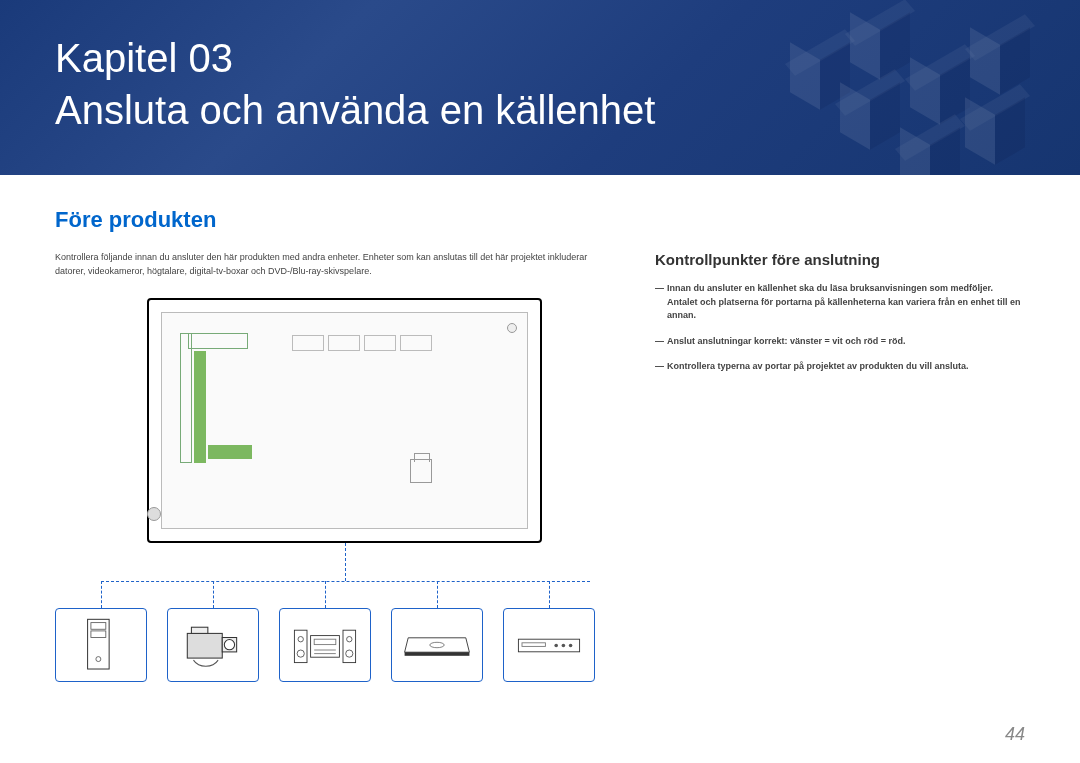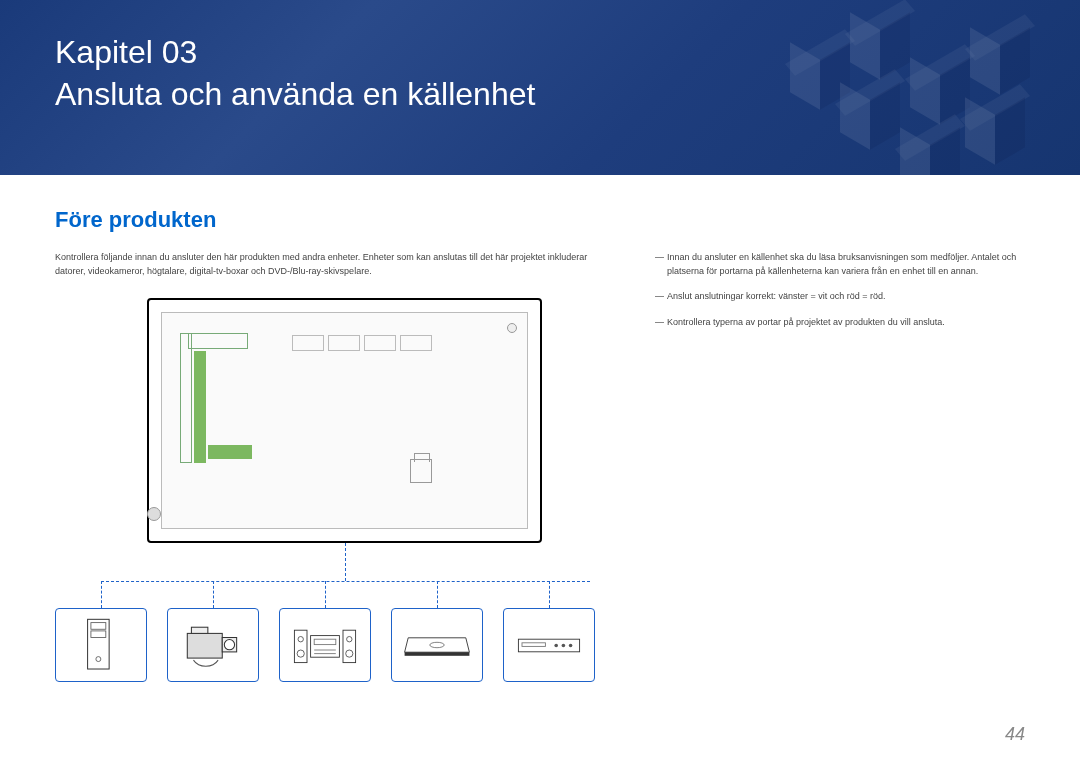--- a/index.html
+++ b/index.html
@@ -53,21 +53,21 @@
   .cube::after {
     
     width: 30px; height: 50px;
     background: rgba(0,0,40,0.25);
     top: 16px; right: 0;
     transform: skewY(-30deg);
   }
   .banner h1 {
     color: #fff;
     font-weight: 300;
-    font-size: 32px;
+    font-size: 40px;
     line-height: 1.3;
     position: relative;
     z-index: 2;
   }
   .content {
     padding: 32px 55px 0 55px;
   }
   .section-title {
     color: #0066cc;
     font-size: 22px;
@@ -93,20 +93,21 @@
   .subheading {
     font-size: 15px;
     font-weight: 700;
     color: #333;
     margin-bottom: 14px;
   }
   .check-list {
     list-style: none;
     font-size: 9px;
     color: #444;
+    font-weight: bold;
   }
   .check-list li {
     position: relative;
     padding-left: 12px;
     margin-bottom: 12px;
     line-height: 1.5;
   }
   .check-list li::before {
     content: "―";
     position: absolute;
@@ -300,20 +301,21 @@
               <circle cx="48" cy="15" r="2" fill="#555"></circle>
               <circle cx="56" cy="15" r="2" fill="#555"></circle>
               <circle cx="64" cy="15" r="2" fill="#555"></circle>
             </svg>
           </div>
         </div>
       </div>
     </div>
 
     <div class="right-col">
+      <div class="subheading">Kontrollpunkter före anslutning</div>
       <ul class="check-list">
         <li>Innan du ansluter en källenhet ska du läsa bruksanvisningen som medföljer. Antalet och platserna för portarna på källenheterna kan variera från en enhet till en annan.</li>
         <li>Anslut anslutningar korrekt: vänster = vit och röd = röd.</li>
         <li>Kontrollera typerna av portar på projektet av produkten du vill ansluta.</li>
       </ul>
     </div>
   </div>
 </div>
 
 <div class="page-number">44</div>

